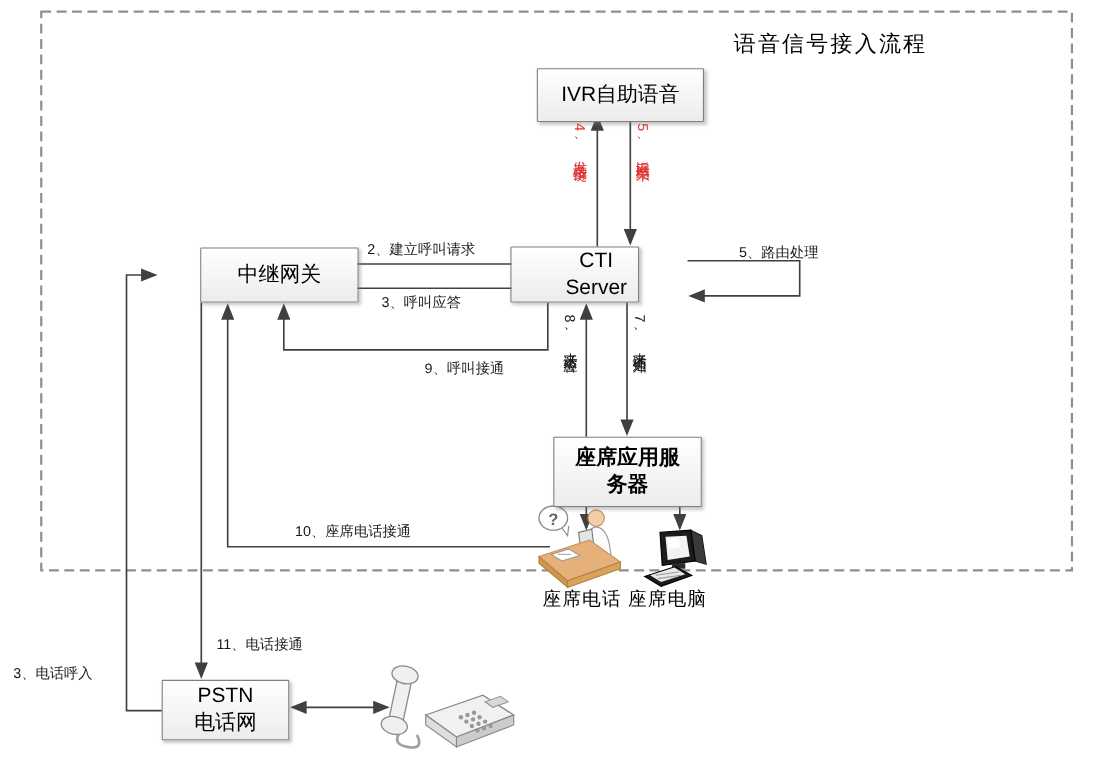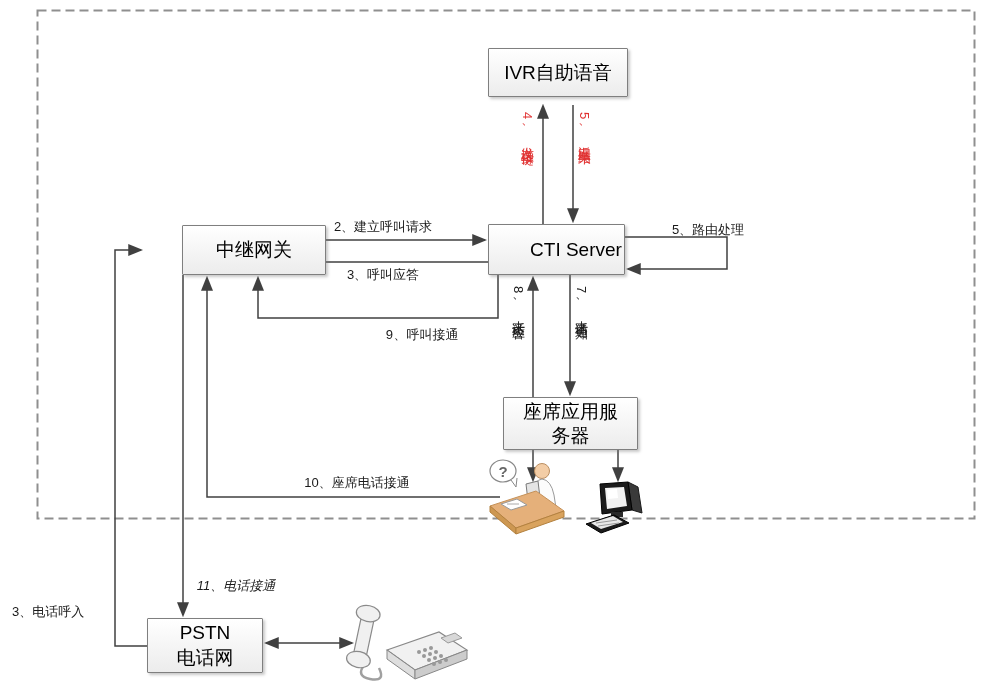--- a/index.html
+++ b/index.html
@@ -19,24 +19,24 @@
   .elabel { position:absolute; z-index:2; font-size:13px; white-space:nowrap; color:#1a1a1a; }
   .center { transform:translateX(-50%); }
   .vlabel {
     position:absolute; z-index:2; font-size:13px; line-height:1;
     writing-mode:vertical-rl; text-orientation:mixed; letter-spacing:2px; color:#1a1a1a;
   }
   .red { color:#e03030; }
   .title { position:absolute; z-index:2; font-size:20px; letter-spacing:2px; color:#000; transform:translateX(-50%); white-space:nowrap; }
   .caption { position:absolute; z-index:2; font-size:17px; letter-spacing:1px; color:#000; transform:translateX(-50%); white-space:nowrap; }
   
-  .n-ivr     { left:488px; top:48px;  width:140px; height:49px; }
+  .n-ivr     { left:488px; top:62px;  width:152px; height:49px; }
   .n-gateway { left:144px; top:225px; width:144px; height:50px;margin-left:38px; }
-  .n-cti     { left:488px; top:224px; width:137px; height:51px;padding-left:39px; }
-  .n-agent   { left:503px; top:397px; width:135px; height:53px; padding:0 10px; }
+  .n-cti     { left:464px; top:224px; width:117px; height:51px;padding-left:39px; }
+  .n-agent   { left:503px; top:397px; width:135px; height:64px; padding:0 10px;font-weight:bold; }
   .n-pstn    { left:147px; top:618px; width:116px; height:55px; line-height:1.3; }
 </style>
 </head>
 <body>
 
 <div class="canvas">
 
   <svg class="layer" viewBox="0 0 998 696">
     <defs>
       <marker id="ah" viewBox="0 0 10 8" refX="8.5" refY="4" markerWidth="10" markerHeight="8" orient="auto-start-reverse">
@@ -110,20 +110,21 @@
         <circle cx="94" cy="60" r="2"></circle>
           <circle cx="100" cy="58" r="2"></circle>
           <circle cx="106" cy="56" r="2"></circle>
         <circle cx="99" cy="64" r="2"></circle>
           <circle cx="105" cy="62" r="2"></circle>
           <circle cx="111" cy="60" r="2"></circle>
       </g>
     </g>
   </svg>
 
+  <div class="title" style="left:755px; top:26px;">语音信号接入流程</div>
 
   <div class="node n-ivr">
     <span>IVR自助语音</span>
   </div>
   <div class="node n-gateway">
     <span>中继网关</span>
   </div>
   <div class="node n-cti">
     <span>CTI Server</span>
   </div>
@@ -133,22 +134,23 @@
   <div class="node n-pstn">
     <span>PSTN</span>
     <span>电话网</span>
   </div>
 
   <div class="elabel" style="left:12px; top:603px;">3、电话呼入</div>
   <div class="elabel center" style="left:383px; top:218px;">2、建立呼叫请求</div>
   <div class="elabel center" style="left:371px; top:266px;margin-left:12px;">3、呼叫应答</div>
   <div class="elabel center" style="left:708px; top:221px;">5、路由处理</div>
   <div class="elabel center" style="left:422px; top:326px;font-family:Liberation Mono, monospace;">9、呼叫接通</div>
-  <div class="elabel center" style="left:321px; top:474px;margin-left:36px;">10、座席电话接通</div>
-  <div class="elabel center" style="left:236px; top:577px;font-style:italic;">11、电话接通</div>
+  <div class="elabel center" style="left:321px; top:474px;">10、座席电话接通</div>
+  <div class="elabel center" style="left:236px; top:577px;">11、电话接通</div>
 
   <div class="vlabel red" style="left:521px; top:112px;">4、发送按键</div>
   <div class="vlabel red" style="left:578px; top:112px;">5、返回结果</div>
   <div class="vlabel" style="left:575px; top:286px;">7、来话通知</div>
   <div class="vlabel" style="left:512px; top:286px;">8、来话应答</div>
 
+  <div class="caption" style="left:568px; top:533px;">座席电话 座席电脑</div>
 
 </div>
 
 </body></html>

